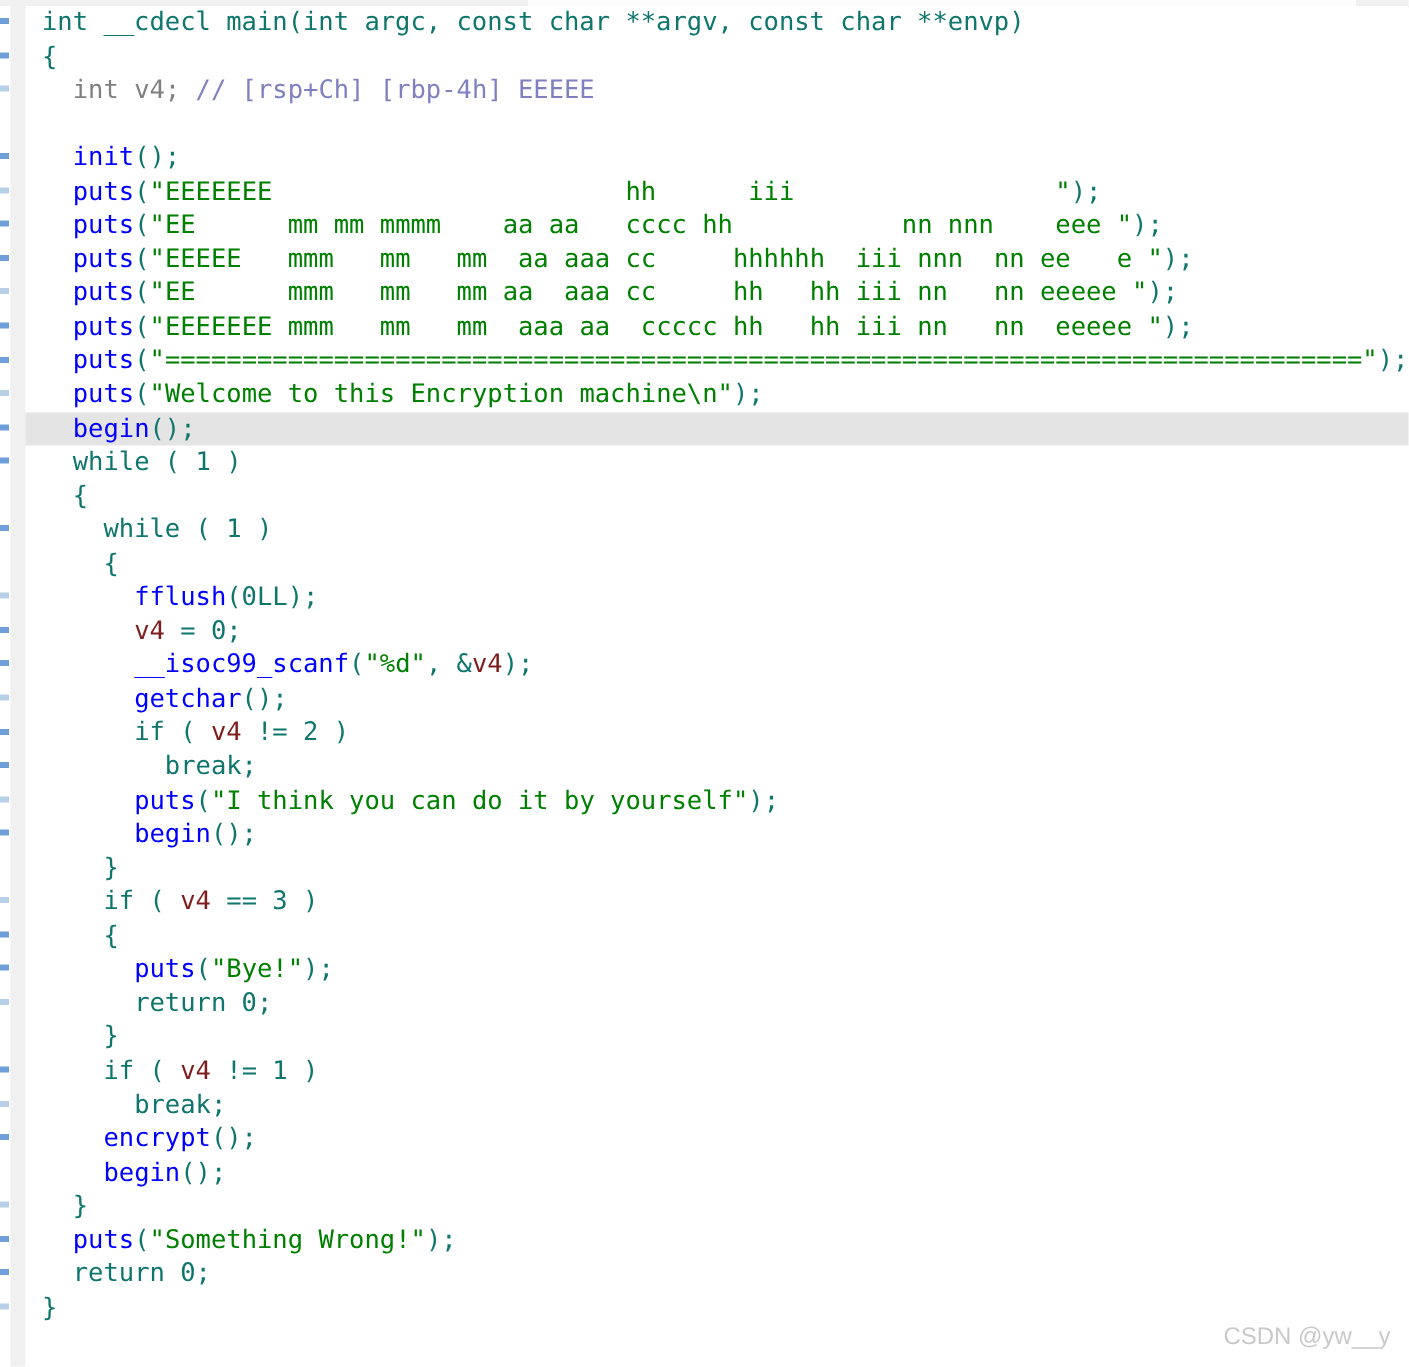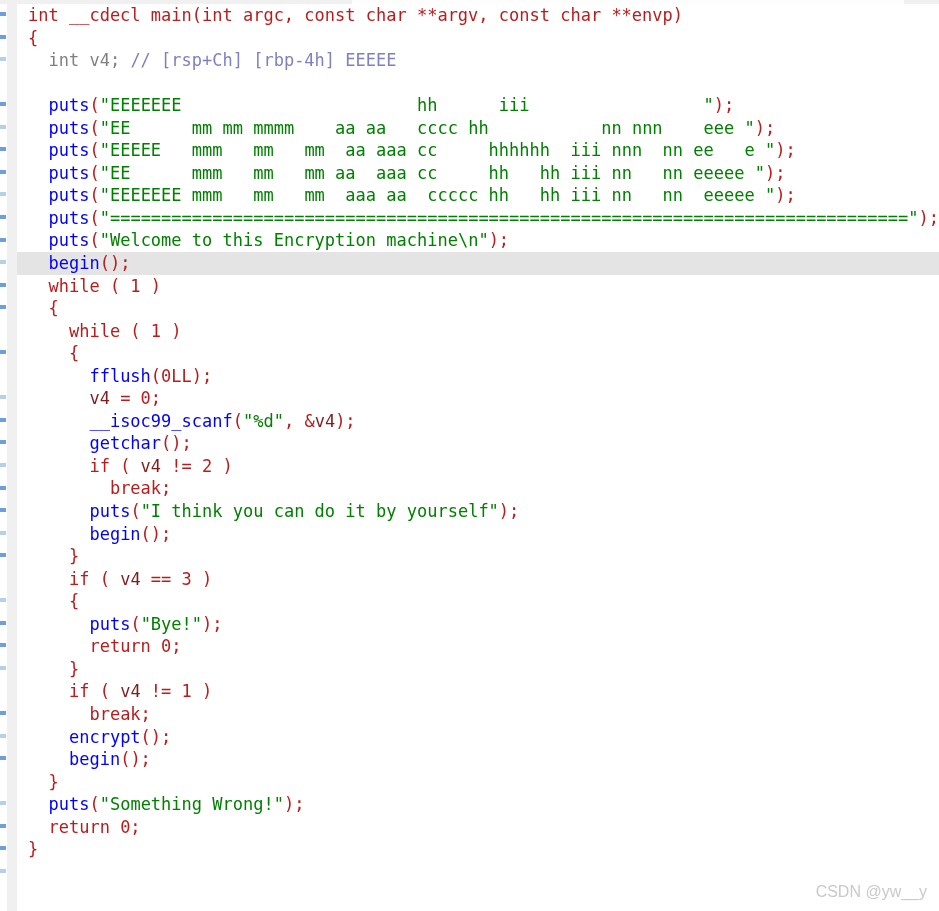--- a/index.html
+++ b/index.html
@@ -83,21 +83,21 @@
     white-space: pre;
     font-size: 17px;
     font-family: "DejaVu Sans Mono", "Liberation Mono", monospace;
     letter-spacing: 0px;
     color: #000080;
     padding-left: 11px;
   }
   .line.highlight { background: #e4e4e4; }
 
   
-  .kw   { color: #b91c1c; text-align: right; }            
+  .kw   { color: #0f766e; text-align: right; }            
   .fn   { color: #0000ff; }            
   .str  { color: #008000; }            
   .var  { color: #7f1d1d; }            
   .cmt  { color: #808080; }            
   .cmt2 { color: #8080c0; }            
 
   .watermark {
     position: absolute;
     right: 12px;
     bottom: 10px;
@@ -153,20 +153,21 @@
       <div class="tick" style="top: 819.8px;"></div>
       <div class="tick" style="top: 842.35px;"></div>
       <div class="tick dim" style="top: 864.9px;"></div>
     </div>
 
   <div class="code" id="code-surface">
       <div class="line"><span class="kw">int __cdecl main(int argc, const char **argv, const char **envp)</span></div>
       <div class="line"><span class="kw">{</span></div>
       <div class="line">  <span class="cmt">int v4; </span><span class="cmt2">// [rsp+Ch] [rbp-4h] EEEEE</span></div>
       <div class="line">&nbsp;</div>
+      <div class="line">  <span class="fn">init</span><span class="kw">();</span></div>
       <div class="line">  <span class="fn">puts</span><span class="kw">(</span><span class="str">"EEEEEEE                       hh      iii                 "</span><span class="kw">);</span></div>
       <div class="line">  <span class="fn">puts</span><span class="kw">(</span><span class="str">"EE      mm mm mmmm    aa aa   cccc hh           nn nnn    eee "</span><span class="kw">);</span></div>
       <div class="line">  <span class="fn">puts</span><span class="kw">(</span><span class="str">"EEEEE   mmm   mm   mm  aa aaa cc     hhhhhh  iii nnn  nn ee   e "</span><span class="kw">);</span></div>
       <div class="line">  <span class="fn">puts</span><span class="kw">(</span><span class="str">"EE      mmm   mm   mm aa  aaa cc     hh   hh iii nn   nn eeeee "</span><span class="kw">);</span></div>
       <div class="line">  <span class="fn">puts</span><span class="kw">(</span><span class="str">"EEEEEEE mmm   mm   mm  aaa aa  ccccc hh   hh iii nn   nn  eeeee "</span><span class="kw">);</span></div>
       <div class="line">  <span class="fn">puts</span><span class="kw">(</span><span class="str">"=============================================================================="</span><span class="kw">);</span></div>
       <div class="line">  <span class="fn">puts</span><span class="kw">(</span><span class="str">"Welcome to this Encryption machine\n"</span><span class="kw">);</span></div>
       <div class="line highlight">  <span class="fn">begin</span><span class="kw">();</span></div>
       <div class="line">  <span class="kw">while ( 1 )</span></div>
       <div class="line">  <span class="kw">{</span></div>

